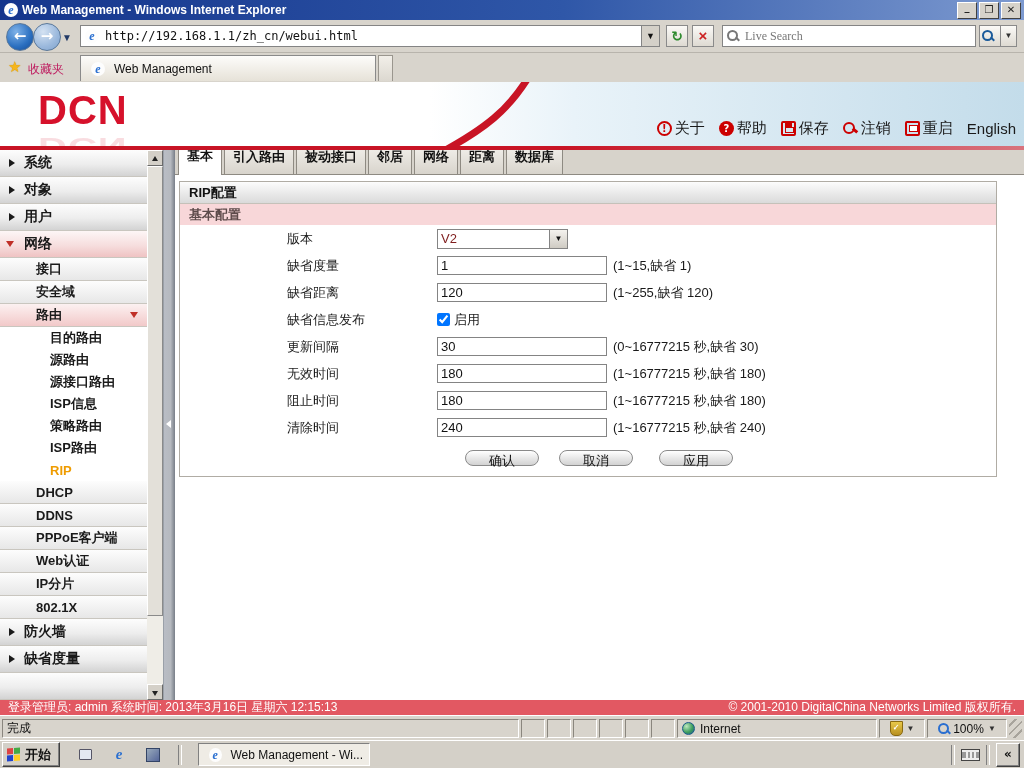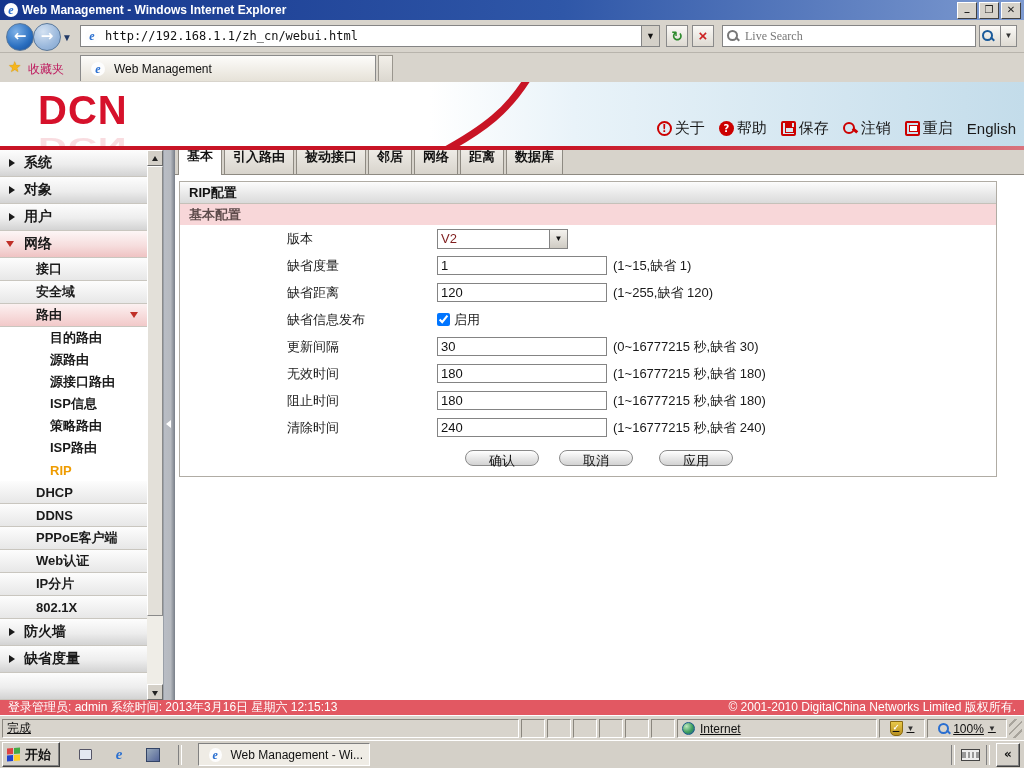--- a/index.html
+++ b/index.html
@@ -156,21 +156,21 @@
 
   
   #redfooter{position:absolute;top:700px;left:0;width:1024px;height:15px;background:#e25862;
     color:#fff;font-size:12px;line-height:15px;display:flex;justify-content:space-between;
     padding:0 8px;box-sizing:border-box;white-space:nowrap;overflow:hidden;}
 
   
   #iestatus{position:absolute;top:715px;left:0;width:1024px;height:25px;background:#d8d4cc;
     border-top:1px solid #fff;display:flex;align-items:stretch;padding:3px 2px 2px 2px;box-sizing:border-box;gap:2px;}
   .seg{border:1px solid;border-color:#8a867e #fff #fff #8a867e;display:flex;align-items:center;
-    font-size:12px;color:#111;box-sizing:border-box;padding:0 4px;text-decoration:underline;}
+    font-size:12px;color:#111;box-sizing:border-box;padding:0 4px;}
   .seg.grow{flex:1;}
   .seg.small{width:24px;padding:0;}
   .globe{display:inline-block;width:13px;height:13px;border-radius:50%;margin-right:5px;
     background:radial-gradient(circle at 32% 30%,#bfe8bf,#3f9f5f 55%,#1a5a8a);border:1px solid #1a5a8a;box-sizing:border-box;}
   .shield{display:inline-block;width:11px;height:13px;background:linear-gradient(180deg,#e8c84a,#b89020);
     border:1px solid #8a6a10;border-radius:0 0 5px 5px;color:#fff;font:bold 8px/12px sans-serif;text-align:center;}
   .shield::before{content:"✓";}
   .ddarrow{font-size:8px;color:#333;margin-left:4px;}
   .ddarrow::before{content:"▼";}
   .zoommag{display:inline-block;width:12px;height:12px;position:relative;margin-right:3px;}

